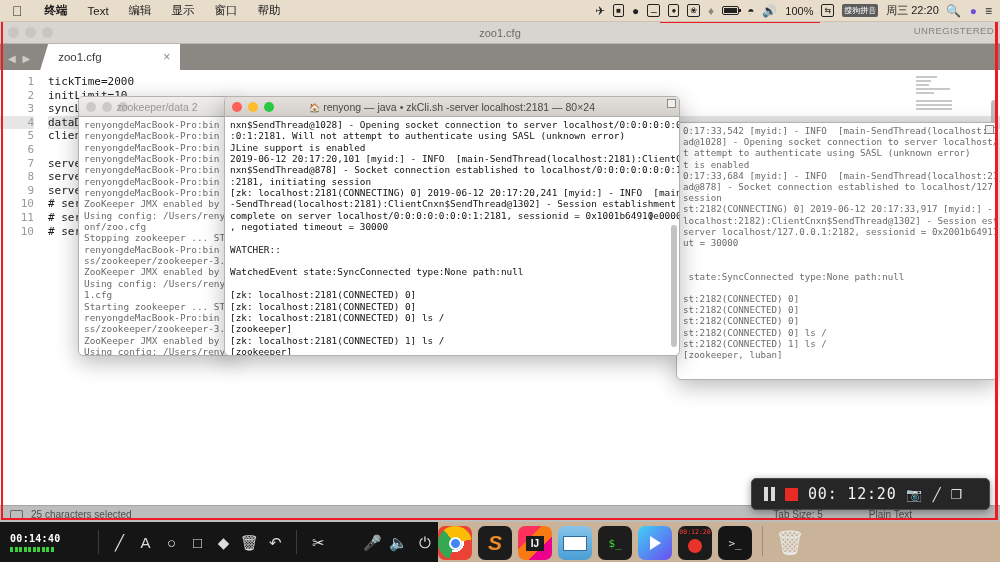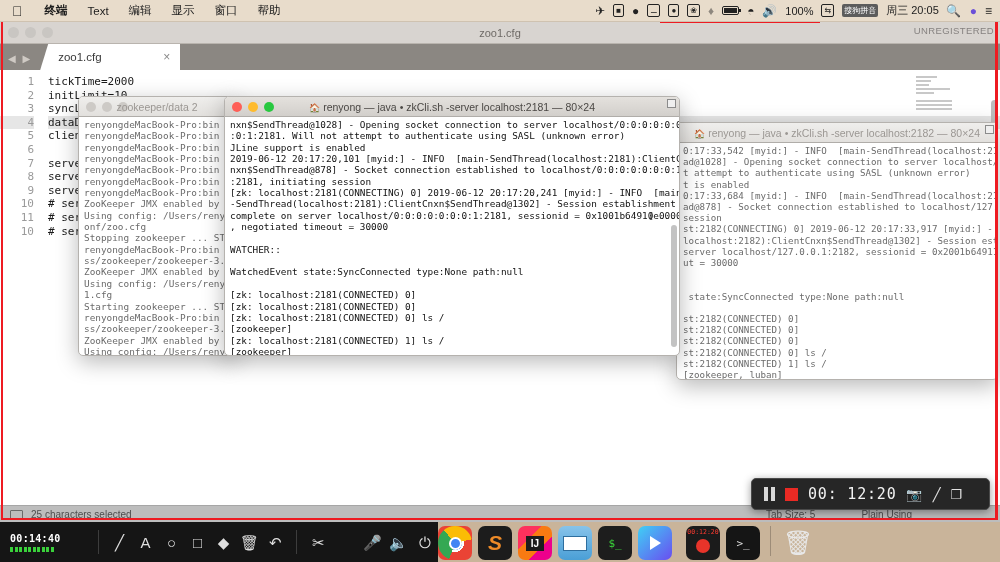--- a/index.html
+++ b/index.html
@@ -275,21 +275,21 @@
   .dk-idea span { background:#1c1c1c; color:#fff; font-size:10px; font-weight:bold; padding:2px 5px; }
   .dk-key { background: linear-gradient(#87c3ea,#4a9fd6); }
   .dk-key i { display:block; width:24px; height:15px; background:#fff; border:1px solid #2e6e9e; }
   .dk-iterm { background: #1d1d1d; color: #3ad63a; font-size: 11px; font-family:"DejaVu Sans Mono", monospace; }
   .dk-player { background: linear-gradient(135deg,#3fd0f5,#6a4df0); }
   .dk-player i {
     width: 0; height: 0; border-left: 11px solid #fff;
     border-top: 7px solid transparent; border-bottom: 7px solid transparent;
     display: block;
   }
-  .dk-rec { background: #1b1b1b; margin-left: 8px; }
+  .dk-rec { background: #1b1b1b; }
   .dk-rec .rt { position:absolute; top:2px; left:0; right:0; text-align:center;
     color:#ff3b30; font-size:6.5px; font-family:"DejaVu Sans Mono", monospace; }
   .dk-rec .rc { width:14px;height:14px;border-radius:50%;background:#e8342a;margin-top:6px; }
   .dk-term { background: #151515; color: #dcdcdc; font-size: 11px; font-family:"DejaVu Sans Mono", monospace; }
   .dock-divider { width: 1px; height: 30px; background: rgba(0,0,0,.22); margin: 0 4px; align-self: center; }
   .dk-trash { background: transparent; font-size: 24px; color: #e8e8e8; }
 </style>
 </head>
 <body>
 
@@ -314,21 +314,21 @@
       <span class="mb-ico boxed">❀</span>
       <span class="mb-ico" style="opacity:.45">♦</span>
       <span class="mb-batt">
           <i></i>
         </span>
       <span class="mb-ico mb-wifi">◓</span>
       <span class="mb-ico">🔊</span>
       <span>100%</span>
       <span class="mb-ico boxed">⇆</span>
       <span class="sogou">搜狗拼音</span>
-      <span>周三 20:05</span>
+      <span>周三 22:20</span>
       <span class="mb-ico">🔍</span>
       <span class="mb-ico" style="color:#6b4fd8">●</span>
       <span class="mb-ico">≡</span>
     </div>
   </div>
 
   <div class="sublime">
     <div class="st-titlebar">
       <div class="st-traffic">
         <span class="st-dot"></span>
@@ -375,43 +375,38 @@
           <span style="width:52%"></span>
       </div>
       <div class="st-scroll-v"></div>
     </div>
 
     <div class="st-statusbar">
       <span class="st-sb-icon"></span>
       <span>25 characters selected</span>
       <span class="st-sb-right">
         <span>Tab Size: 5</span>
-        <span>Plain Using</span>
+        <span>Plain Text</span>
       </span>
     </div>
   </div>
 
   <div class="term" id="term-back">
     <div class="term-title inactive">
       <div class="tr-traffic">
         <span class="tr-dot tr-gray"></span>
         <span class="tr-dot tr-gray"></span>
         <span class="tr-dot tr-gray"></span>
       </div>
       <div class="tr-label dim">zookeeper/data 2</div>
     </div>
     <div class="term-body dim" id="back-body"><div>renyongdeMacBook-Pro:bin</div><div>renyongdeMacBook-Pro:bin</div><div>renyongdeMacBook-Pro:bin</div><div>renyongdeMacBook-Pro:bin</div><div>renyongdeMacBook-Pro:bin</div><div>renyongdeMacBook-Pro:bin</div><div>renyongdeMacBook-Pro:bin</div><div>ZooKeeper JMX enabled by </div><div>Using config: /Users/reny</div><div>onf/zoo.cfg</div><div>Stopping zookeeper ... ST</div><div>renyongdeMacBook-Pro:bin </div><div>ss/zookeeper/zookeeper-3.</div><div>ZooKeeper JMX enabled by </div><div>Using config: /Users/reny</div><div>1.cfg</div><div>Starting zookeeper ... ST</div><div>renyongdeMacBook-Pro:bin </div><div>ss/zookeeper/zookeeper-3.</div><div>ZooKeeper JMX enabled by </div><div>Using config: /Users/reny</div></div>
   </div>
 
   <div class="term" id="term-right">
-    <div class="term-title inactive">
-      <div class="tr-label dim">
-        <span class="tr-home">🏠</span><span>renyong — java • zkCli.sh -server localhost:2182 — 80×24</span>
-      </div>
-    </div>
     <div class="term-body dim" id="right-body" style="font-size:9.2px;line-height:11.2px;padding-left:6px;"><div>0:17:33,542 [myid:] - INFO  [main-SendThread(localhost:2182)</div><div>ad@1028] - Opening socket connection to server localhost/127</div><div>t attempt to authenticate using SASL (unknown error)</div><div>t is enabled</div><div>0:17:33,684 [myid:] - INFO  [main-SendThread(localhost:2182)</div><div>ad@878] - Socket connection established to localhost/127.0.0</div><div>session</div><div>st:2182(CONNECTING) 0] 2019-06-12 20:17:33,917 [myid:] - INF</div><div>localhost:2182):ClientCnxn$SendThread@1302] - Session establ</div><div>server localhost/127.0.0.1:2182, sessionid = 0x2001b6491120</div><div>ut = 30000</div><div>&nbsp;</div><div>&nbsp;</div><div> state:SyncConnected type:None path:null</div><div>&nbsp;</div><div>st:2182(CONNECTED) 0]</div><div>st:2182(CONNECTED) 0]</div><div>st:2182(CONNECTED) 0]</div><div>st:2182(CONNECTED) 0] ls /</div><div>st:2182(CONNECTED) 1] ls /</div><div>[zookeeper, luban]</div></div>
     <div class="term-resize"></div>
   </div>
 
   <div class="term" id="term-front">
     <div class="term-title">
       <div class="tr-traffic">
         <span class="tr-dot tr-red"></span>
         <span class="tr-dot tr-yel"></span>
         <span class="tr-dot tr-grn"></span>

